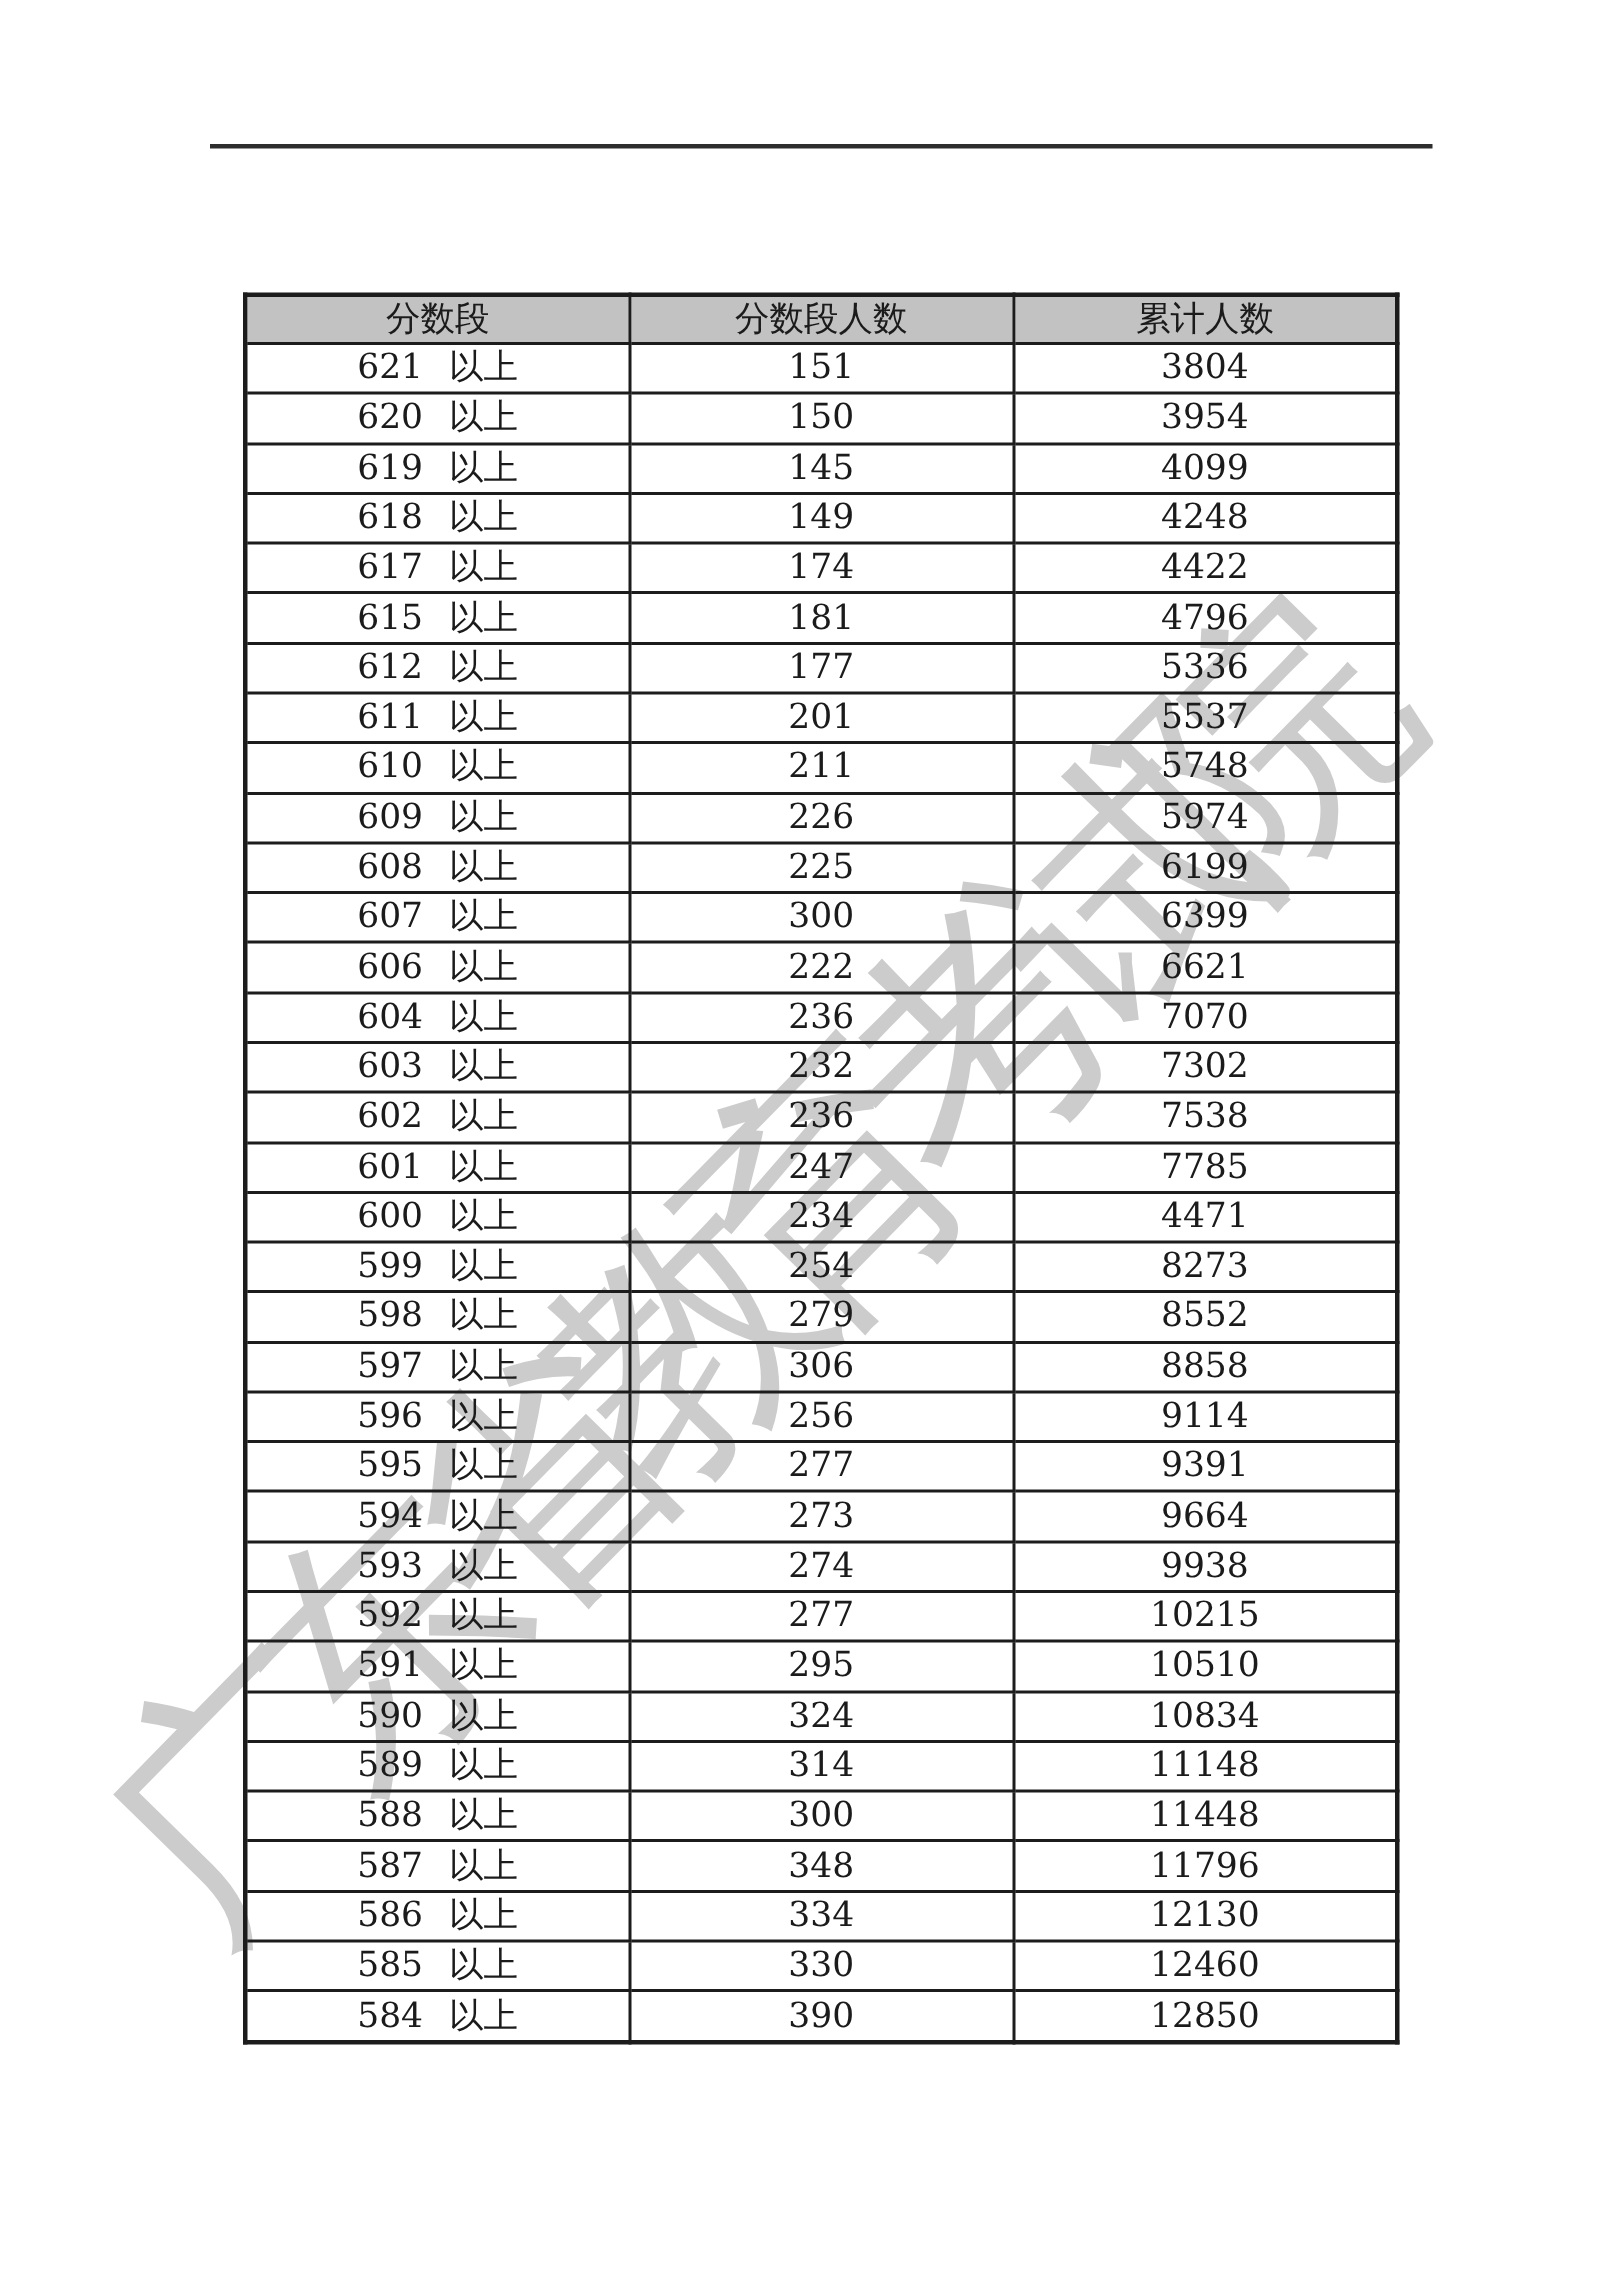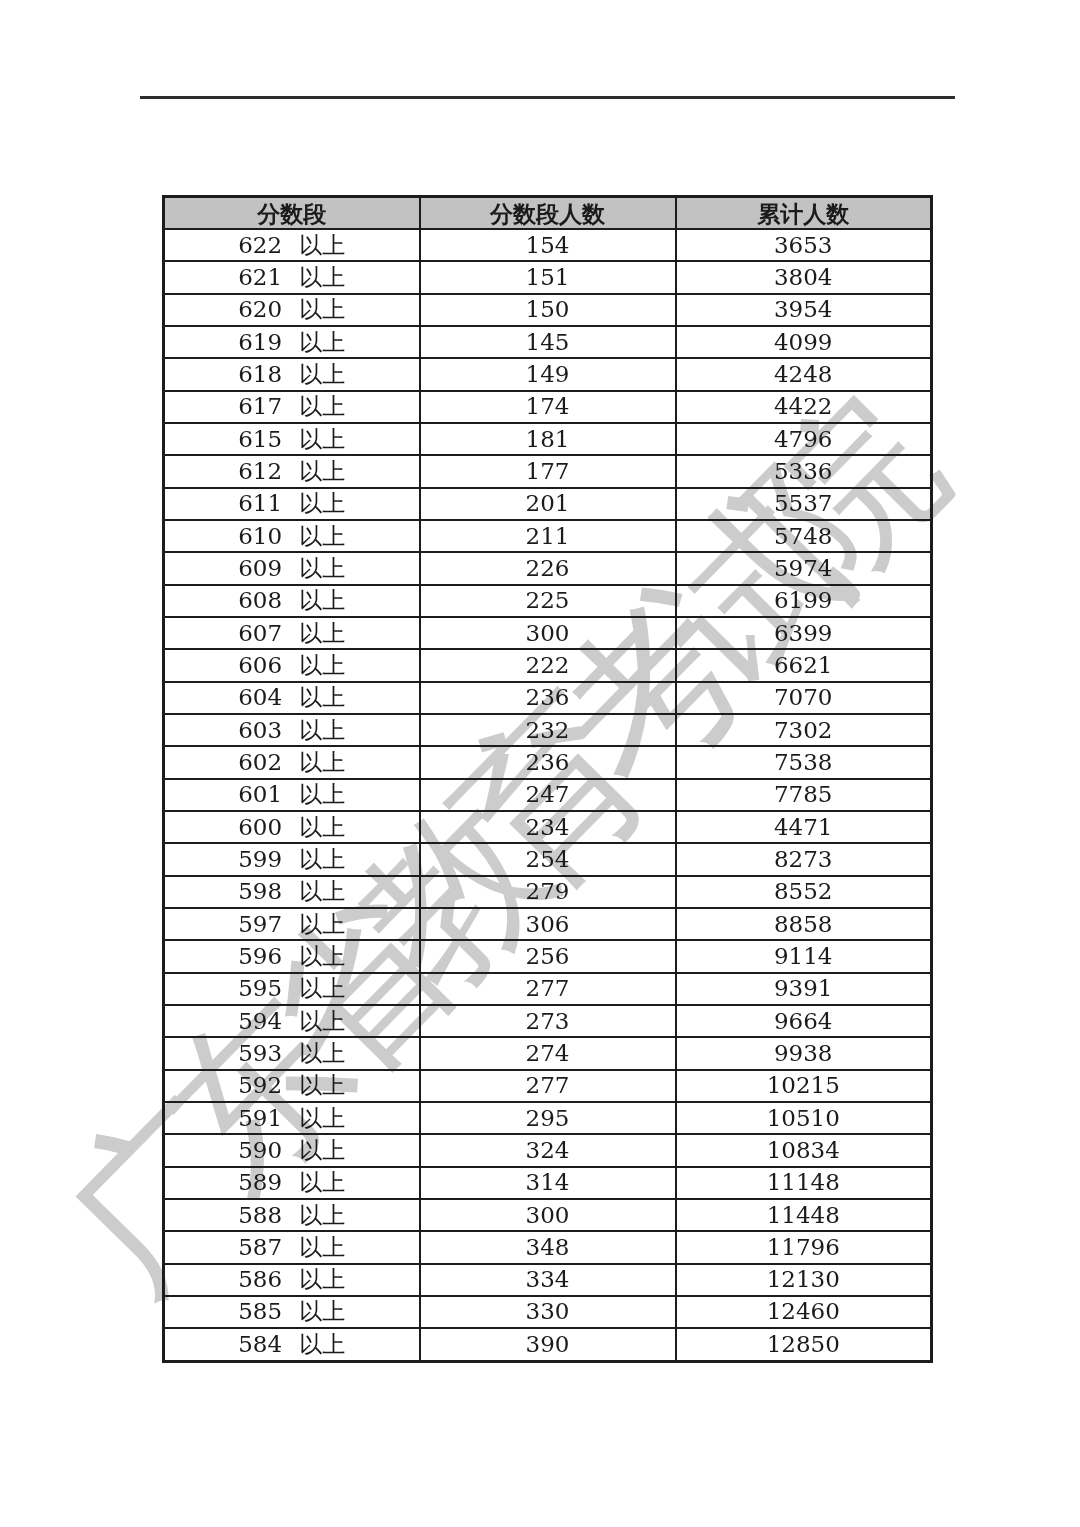--- a/index.html
+++ b/index.html
@@ -57,21 +57,21 @@
     text-align: center;
     vertical-align: middle;
     padding: 0;
     font-size: 23px;
     line-height: 1;
     overflow: hidden;
   }
   table.score-table { border: 3px solid var(--border-color); }
   table.score-table th {
     background: var(--header-bg);
-    font-weight: bold;
+    font-weight: normal;
     height: 30px;
   }
   table.score-table td { background: transparent; }
   table.score-table td.col-segment { word-spacing: 10px; }
 </style>
 </head>
 <body>
 
 <div class="top-rule"></div>
 
@@ -80,25 +80,20 @@
 <table class="score-table">
   <thead>
     <tr>
       <th>分数段</th>
       <th>分数段人数</th>
       <th>累计人数</th>
     </tr>
   </thead>
   <tbody>
       <tr>
-        <td class="col-segment">622 以上</td>
-        <td class="col-count">154</td>
-        <td class="col-cumulative">3653</td>
-      </tr>
-      <tr>
         <td class="col-segment">621 以上</td>
         <td class="col-count">151</td>
         <td class="col-cumulative">3804</td>
       </tr>
       <tr>
         <td class="col-segment">620 以上</td>
         <td class="col-count">150</td>
         <td class="col-cumulative">3954</td>
       </tr>
       <tr>

